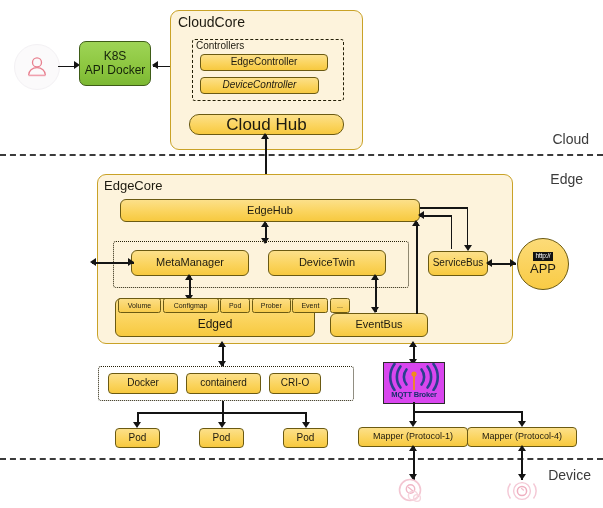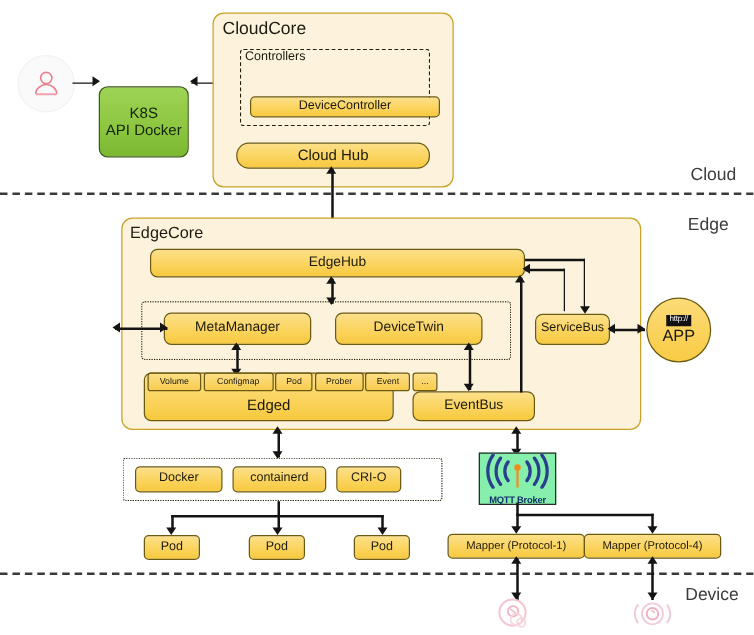--- a/index.html
+++ b/index.html
@@ -60,22 +60,22 @@
     align-items:center;justify-content:center;}
   .httpbadge{background:#111;color:#fff;font-size:6.5px;padding:1px 3px;letter-spacing:-.2px;
     font-family:"Liberation Sans",sans-serif;line-height:1;}
   .apptxt{color:#1d1a10;font-size:13px;line-height:1.05;margin-top:1px;}
 
   
   .usericon{position:absolute;border-radius:50%;background:#FBFAFB;border:1px solid #F3F1F4;
     display:flex;align-items:center;justify-content:center;}
 
   
-  .mqttbox{position:absolute;background:#86efac;border:1.4px solid #2b2b2b;
-    display:flex;flex-direction:column;align-items:center;justify-content:space-between;}
+  .mqttbox{position:absolute;background:#d946ef;border:1.4px solid #2b2b2b;
+    display:flex;flex-direction:column;align-items:center;justify-content:flex-start;}
   .mqtt-label{font-size:7.5px;color:#15306b;font-weight:bold;letter-spacing:-.2px;line-height:1;}
 
   
   .tagrow{position:absolute;display:flex;gap:1.6px;}
   .tag{
     background:linear-gradient(180deg,#FCDE86 0%,#F8CC4D 100%);
     border:1.1px solid #6b5a12;border-radius:2.5px;
     font-size:7px;color:#1d1a10;display:flex;align-items:center;justify-content:center;
     height:13px;white-space:nowrap;padding:0 2px;
   }
@@ -97,40 +97,43 @@
     <svg width="26" height="26" viewBox="0 0 26 26">
       <circle cx="13" cy="8.4" r="4.5" fill="none" stroke="#E8808F" stroke-width="1.3"></circle>
       <path d="M4.6 21.2a8.4 7.6 0 0 1 16.8 0" fill="none" stroke="#E8808F" stroke-width="1.3"></path>
       <line x1="4.6" y1="21.4" x2="21.4" y2="21.4" stroke="#F0A0AE" stroke-width="1.6"></line>
     </svg>
   </div>
 
   <div class="ln lnh" style="left:58px;top:65.5px;width:18px;"></div>
   <div class="arw arw-r" style="left:74px;top:61.3px;"></div>
 
-  <div class="greenbox abs" style="left:79px;top:41px;width:72px;height:57px;font-size:12px;margin-top:28px;">
+  <div class="greenbox abs" style="left:79px;top:41px;width:72px;height:45px;font-size:12px;">
     <span>K8S</span>
     <span>API Docker</span>
   </div>
 
   <div class="ln lnh" style="left:153px;top:65.5px;width:38px;"></div>
   <div class="arw arw-l" style="left:152px;top:61.3px;"></div>
   <div class="arw arw-r" style="left:185px;top:61.3px;"></div>
 
   <div class="panel abs" style="left:170px;top:10px;width:193px;height:140px;"></div>
   <div class="panel-title" style="left:178px;top:14px;font-size:14px;">CloudCore</div>
 
   <div class="dashbox abs" style="left:192px;top:39px;width:152px;height:62px;"></div>
   <div class="panel-title" style="left:196px;top:40px;font-size:10px;">Controllers</div>
 
-  <div class="ybox abs small" style="left:200px;top:77px;width:152px;height:17px;font-size:10px;">
+  <div class="ybox abs small" style="left:200px;top:54px;width:128px;height:17px;font-size:10px;">
+    <span>EdgeController</span>
+  </div>
+  <div class="ybox abs small" style="left:200px;top:77px;width:119px;height:17px;font-size:10px;font-style:italic;">
     <span>DeviceController</span>
   </div>
 
-  <div class="ybox abs" style="left:189px;top:114px;width:155px;height:21px;font-size:12px;border-radius:10px;">
+  <div class="ybox abs" style="left:189px;top:114px;width:155px;height:21px;font-size:17px;border-radius:10px;">
     <span>Cloud Hub</span>
   </div>
 
   <div class="ln lnv" style="left:265px;top:135px;height:66px;"></div>
   <div class="arw arw-u" style="left:261.2px;top:133px;"></div>
   <div class="arw arw-d" style="left:261.2px;top:196px;"></div>
 
   <div class="panel abs" style="left:97px;top:174px;width:416px;height:170px;"></div>
   <div class="panel-title" style="left:104px;top:178px;font-size:13px;">EdgeCore</div>
 

